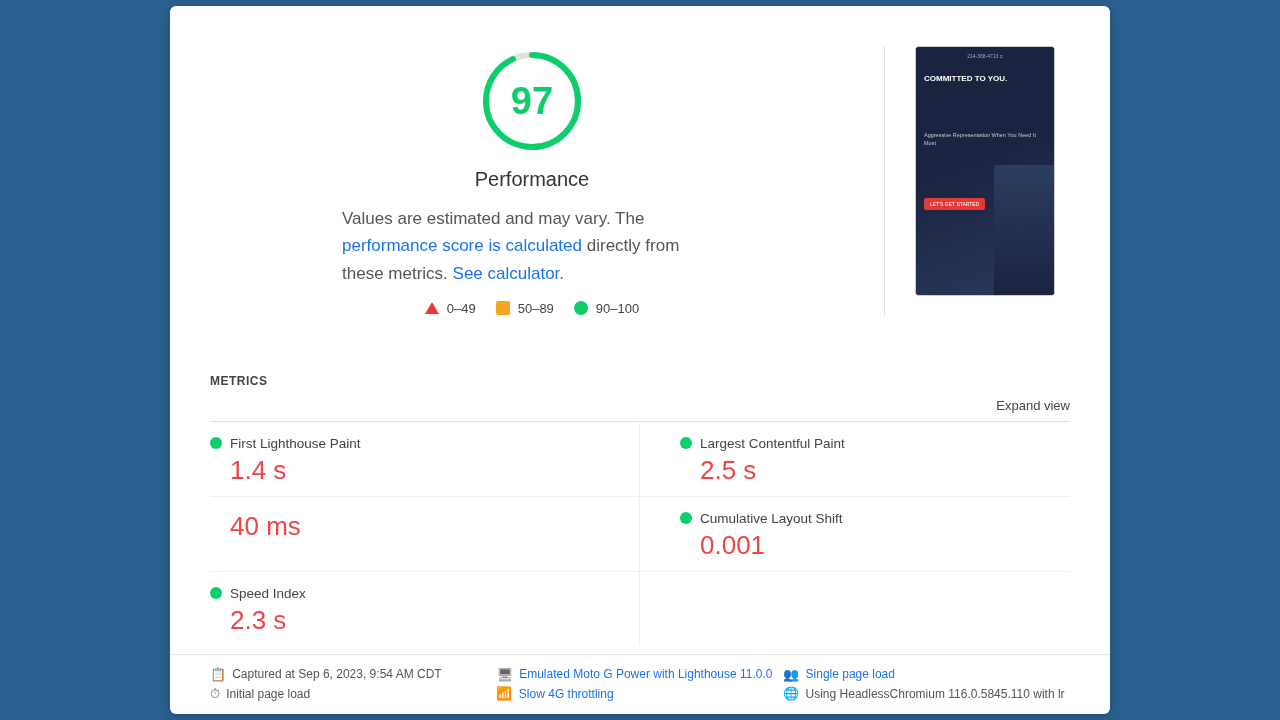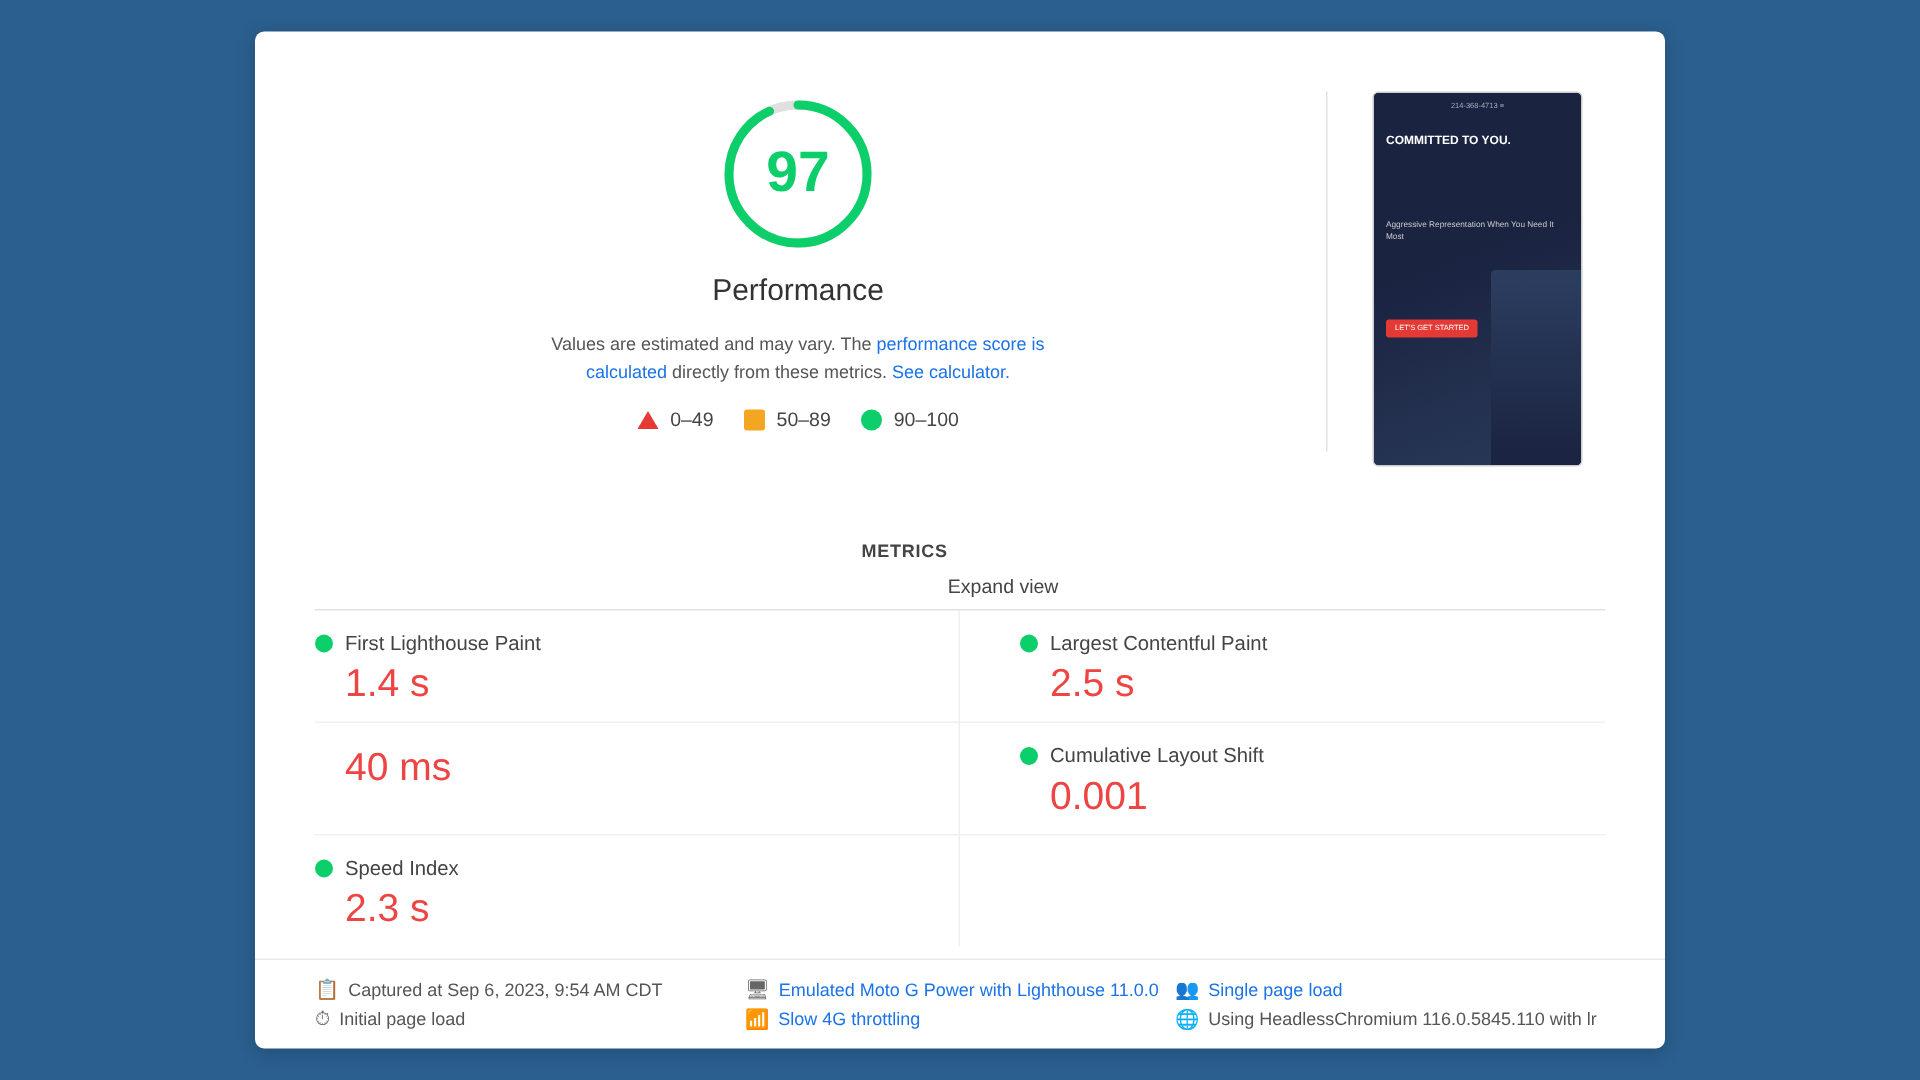--- a/index.html
+++ b/index.html
@@ -61,23 +61,22 @@
       font-weight: bold;
       color: #0cce6b;
     }
     .perf-label {
       font-size: 20px;
       color: #333;
       margin-bottom: 14px;
       font-weight: 400;
     }
     .values-note {
-      font-size: 12px;
+      font-size: 17px;
       color: #555;
-      text-align: center;
       line-height: 1.6;
       max-width: 380px;
       margin-bottom: 14px;
     }
     .values-note a {
       color: #1a73e8;
       text-decoration: none;
     }
     .legend {
       display: flex;
@@ -190,21 +189,21 @@
       background: linear-gradient(180deg, #2c3e60 0%, #1a2340 100%);
       border-radius: 3px 0 0 0;
     }
     
     .metrics-section {
       padding: 0 40px;
       margin-top: 16px;
     }
     .metrics-header {
       display: flex;
-      justify-content: center;
+      justify-content: space-between;
       align-items: center;
       padding: 8px 0;
       border-bottom: 1px solid #e0e0e0;
       margin-bottom: 0;
     }
     .metrics-title {
       font-size: 12px;
       font-weight: bold;
       color: #444;
       letter-spacing: 0.5px;

